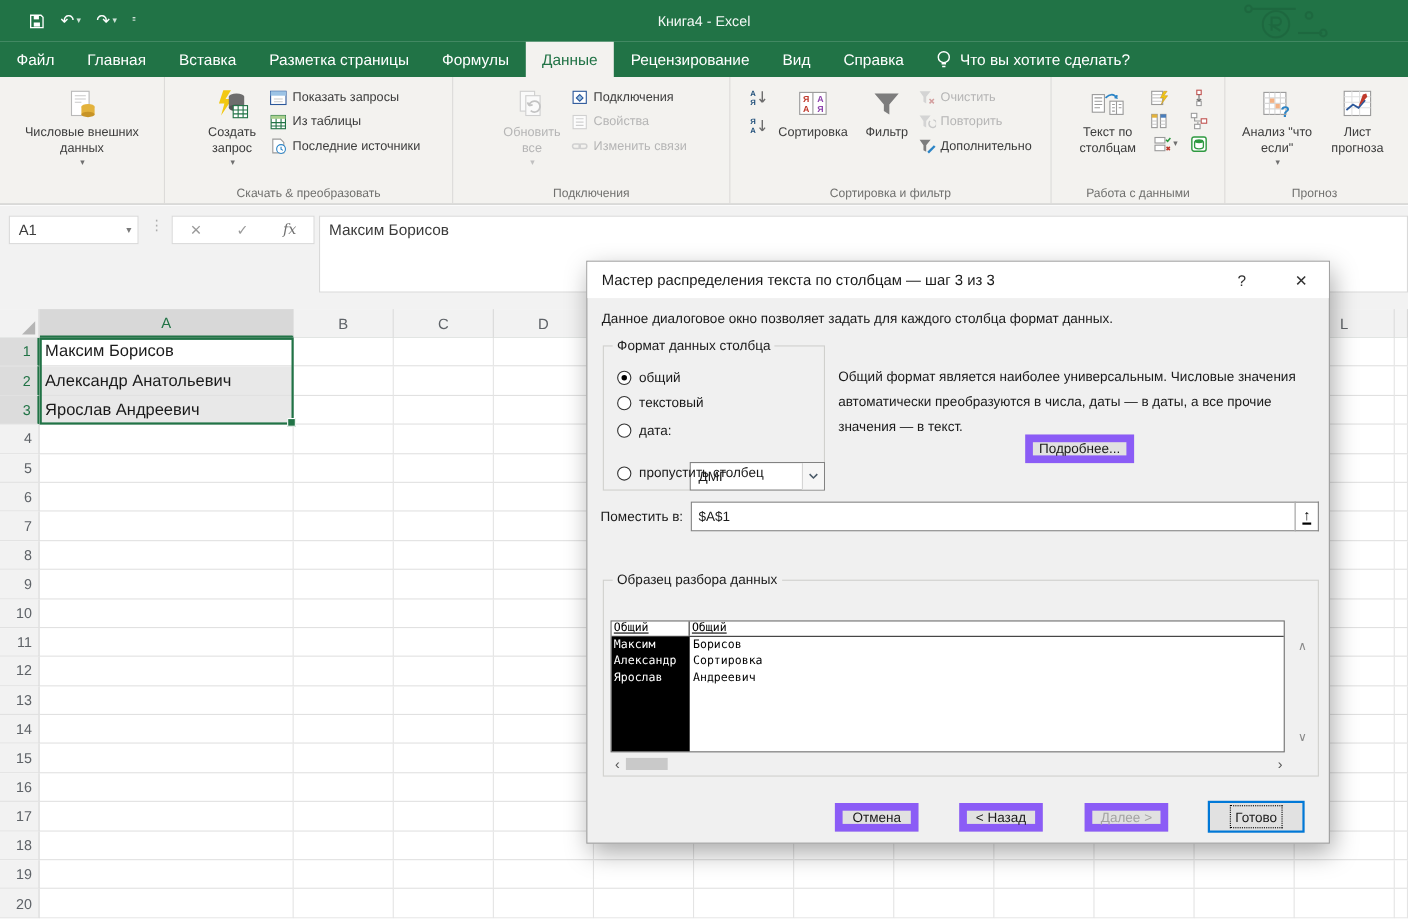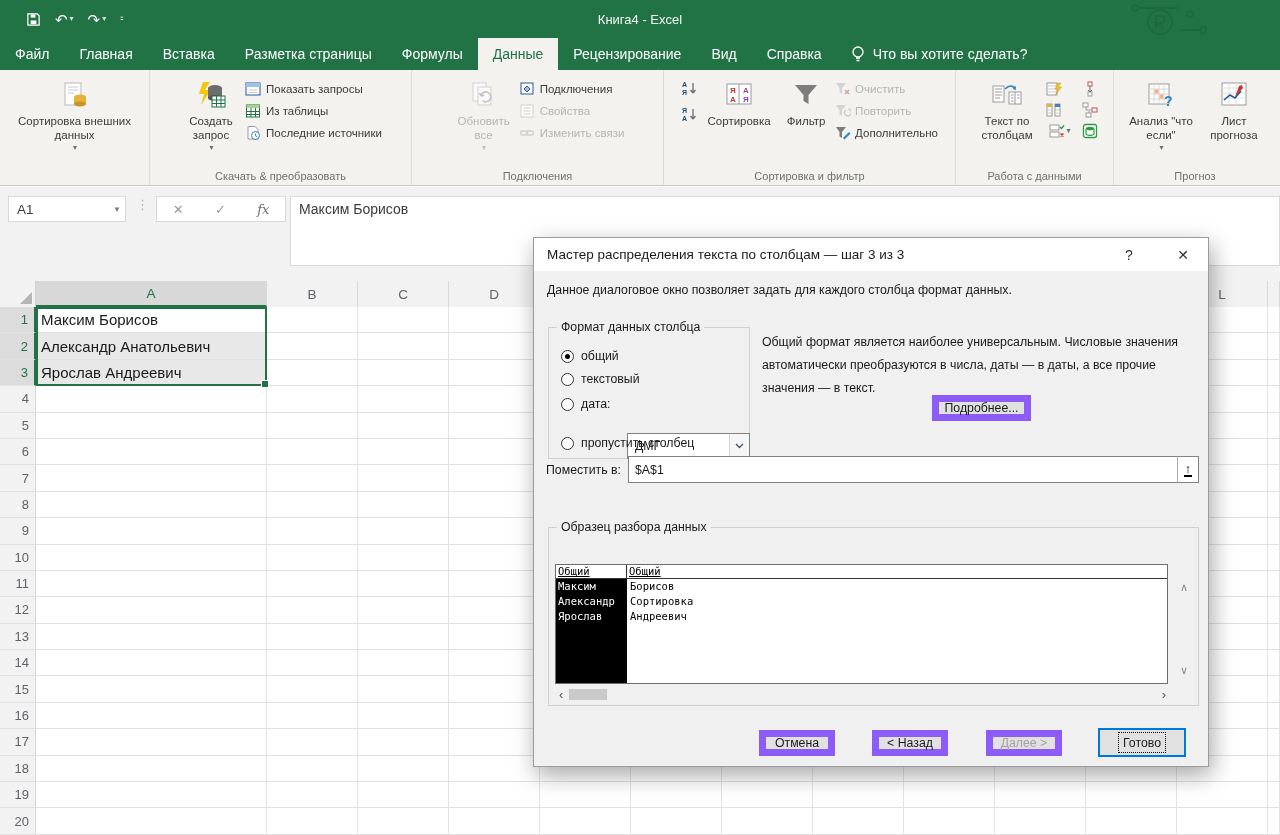--- a/index.html
+++ b/index.html
@@ -82,21 +82,21 @@
   .dlg-title { position:absolute; left:0; top:0; right:0; height:33px; background:#fff;
     display:flex; align-items:center; font-size:13.5px; color:#1a1a1a; padding-left:13px; }
   .dlg-help { position:absolute; right:68px; top:6px; width:22px; height:22px; display:flex;
     align-items:center; justify-content:center; color:#333; font-size:14px; cursor:pointer; }
   .dlg-close { position:absolute; right:14px; top:6px; width:22px; height:22px; display:flex;
     align-items:center; justify-content:center; color:#333; font-size:14px; cursor:pointer; }
   .dlg-intro { position:absolute; left:13px; top:45px; font-size:12.3px; color:#1a1a1a; }
   .groupbox { position:absolute; border:1px solid #d0d0cd; }
   .groupbox .legend { position:absolute; left:8px; top:-8px; background:#f0f0f0; padding:0 4px;
     font-size:12.3px; color:#1a1a1a; white-space:nowrap; }
-  .gb-format { left:14px; top:76px; width:202px; height:132px;margin-top:13px; }
+  .gb-format { left:14px; top:76px; width:202px; height:132px; }
   .radio-row { position:absolute; left:12px; display:flex; align-items:center; gap:7px;
     font-size:12.3px; color:#1a1a1a; cursor:pointer; }
   .radio { width:13px; height:13px; border:1px solid #333; border-radius:50%; background:#fff;
     position:relative; flex:0 0 13px; }
   .radio.checked:after { content:""; position:absolute; left:3px; top:3px; width:5px; height:5px;
     border-radius:50%; background:#000; }
   .combo { position:absolute; left:78px; top:105px; width:123px; height:26px; background:#fff;
     border:1px solid #828282; display:flex; align-items:center; font-size:12.3px; color:#1a1a1a; }
   .combo .cval { padding-left:7px; flex:1; }
   .combo .cbtn { width:20px; height:100%; border-left:1px solid #d5d5d5; background:#f6f6f6;
@@ -195,21 +195,21 @@
       <div class="bigbtn" style="width:128px;">
         <span class="bicon">
           <svg width="30" height="30" viewBox="0 0 30 30">
               <rect x="5" y="3" width="16" height="22" fill="#fff" stroke="#b9b9b9"></rect>
               <path d="M8 7h10M8 10h10M8 13h6" stroke="#c9c9c9"></path>
               <ellipse cx="20" cy="17" rx="6" ry="2.5" fill="#e3b23c"></ellipse>
               <rect x="14" y="17" width="12" height="7" fill="#e3b23c"></rect>
               <ellipse cx="20" cy="24" rx="6" ry="2.5" fill="#c79427"></ellipse>
             </svg>
         </span>
-        <span>Сортировка внешних данных</span>
+        <span>Числовые внешних данных</span>
         <span class="drop">▾</span>
       </div>
     </div>
 
     <div class="rgroup" style="width:262px;">
       <div class="bigbtn" style="width:64px;">
         <span class="bicon">
           <svg width="32" height="32" viewBox="0 0 32 32">
               <path d="M8 3l-4 12h5l-3 11 10-15h-6l5-8z" fill="#f2c811"></path>
               <ellipse cx="20" cy="9" rx="7" ry="3" fill="#6d6d6d"></ellipse>

